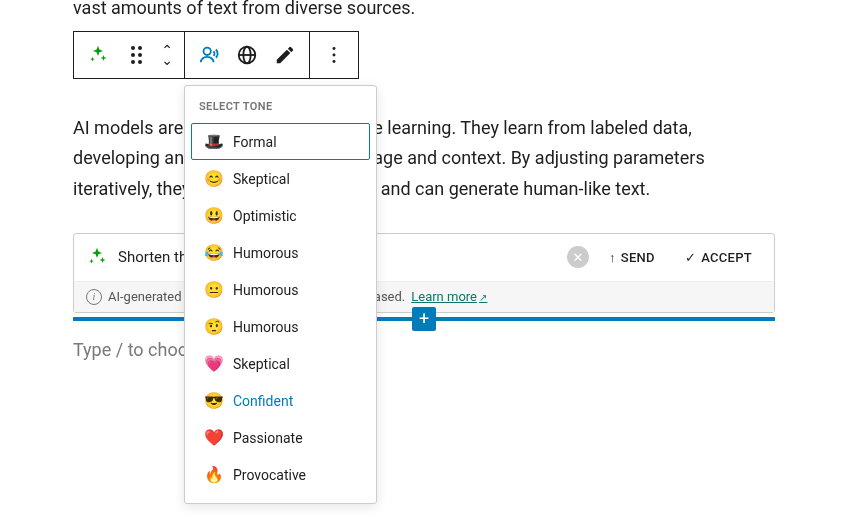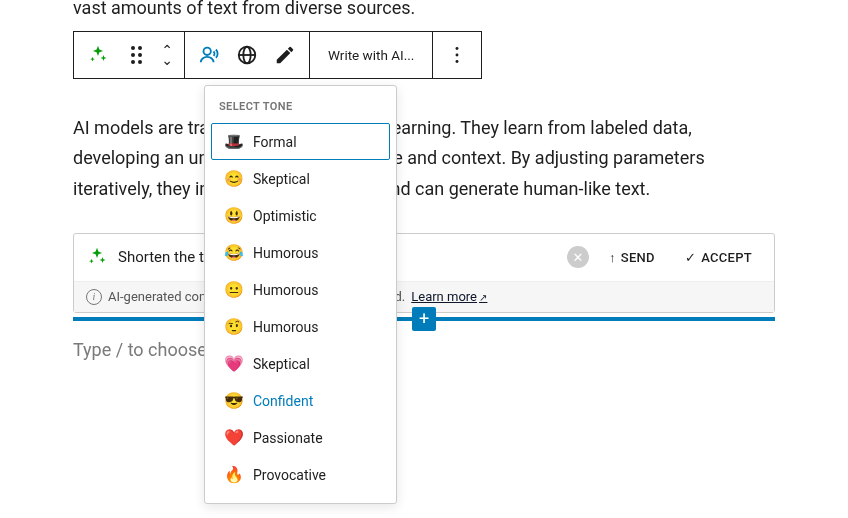--- a/index.html
+++ b/index.html
@@ -114,21 +114,21 @@
     .ai-footer {
       background: #f6f6f6;
       padding: 7px 12px;
       border-top: 1px solid #eee;
       font-size: 13px;
       color: #555;
       display: flex;
       align-items: center;
       gap: 6px;
     }
-    .ai-footer a { color: #0f172a; text-decoration: underline; }
+    .ai-footer a { color: #0f766e; text-decoration: underline; }
     .ai-footer .info-ic { width:16px; height:16px; border:1.3px solid #777; border-radius:50%; display:inline-flex; align-items:center; justify-content:center; font-size:10px; color:#777; font-style: italic; font-family: serif; }
     .divider-bar {
       height: 4px;
       background: #007cba;
       position: relative;
       margin-top: 4px;
     }
     .add-plus {
       position: absolute;
       left: 50%;
@@ -144,21 +144,21 @@
     }
     .placeholder-line {
       margin-top: 18px;
       font-size: 18px;
       color: #7a7a7a;
     }
     
     .dropdown {
       position: absolute;
       top: 85px;
-      left: 204px;
+      left: 184px;
       width: 193px;
       background: #fff;
       border: 1px solid #ccc;
       box-shadow: 0 3px 12px rgba(0,0,0,0.1);
       border-radius: 3px;
       padding: 8px 0 10px;
       z-index: 100;
     }
     .dropdown-header {
       font-size: 11px;
@@ -234,23 +234,20 @@
             <path d="M3 12h18"></path>
           </svg>
       </div>
       <div class="tb-btn">
         <svg viewBox="0 0 24 24" fill="currentColor">
             <path d="M3 17.25V21h3.75L17.81 9.94l-3.75-3.75L3 17.25zM20.71 7.04a1 1 0 0 0 0-1.41l-2.34-2.34a1 1 0 0 0-1.41 0l-1.83 1.83 3.75 3.75 1.83-1.83z"></path>
           </svg>
       </div>
     </div>
     <div class="toolbar-group">
-      <div class="tb-text-btn">Write with AI...</div>
-    </div>
-    <div class="toolbar-group">
       <div class="tb-btn">
         <svg viewBox="0 0 24 24" fill="currentColor">
             <circle cx="12" cy="5" r="1.6"></circle>
             <circle cx="12" cy="12" r="1.6"></circle>
             <circle cx="12" cy="19" r="1.6"></circle>
           </svg>
       </div>
     </div>
   </div>
 

